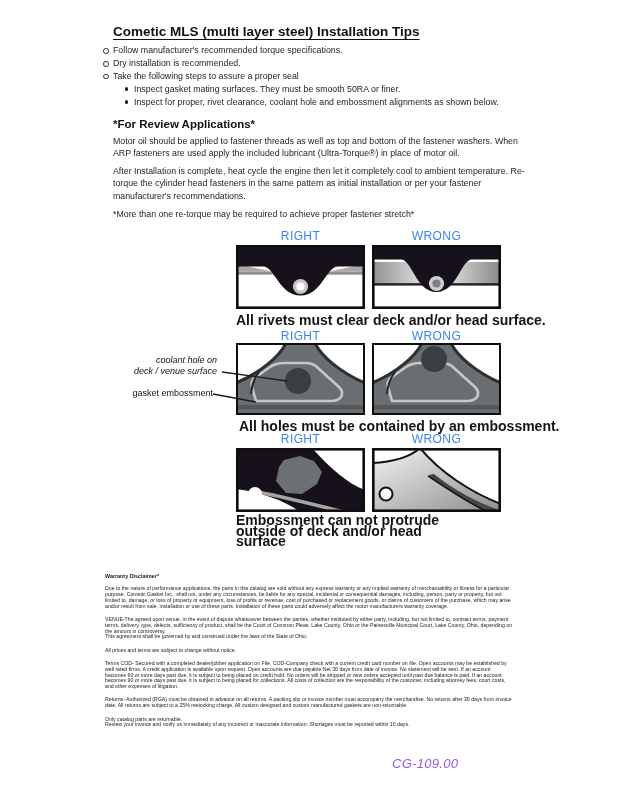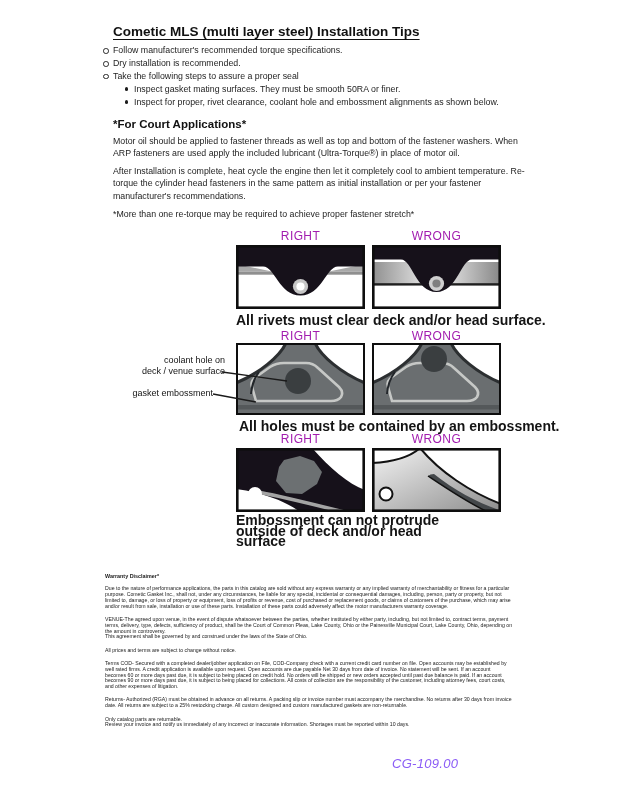--- a/index.html
+++ b/index.html
@@ -9,21 +9,21 @@
   .title{left:113px;top:24px;font-size:13.5px;font-weight:bold;color:#111;
          text-decoration:underline;text-underline-offset:2.5px;text-align:right;}
   .bullets{left:102px;top:44px;font-size:8.8px;line-height:12.9px;color:#1d1d1d;}
   .bullet{position:relative;padding-left:11px;}
   .mk{position:absolute;left:1px;top:4px;width:3.6px;height:3.6px;border:1px solid #2a2a2a;border-radius:50%;}
   .subs{margin-left:23px;}
   .sub{position:relative;padding-left:9px;}
   .smk{position:absolute;left:0;top:4.6px;width:3.4px;height:3.4px;background:#1c1c1c;border-radius:50%;}
   .d-head{left:113px;top:118px;font-size:11.5px;font-weight:bold;color:#111;}
   .body-p{left:113px;width:424px;font-size:8.8px;line-height:12.4px;color:#1d1d1d;}
-  .dlab{width:129px;text-align:center;font-size:12px;letter-spacing:.4px;color:#a21caf;}
+  .dlab{width:129px;text-align:center;font-size:12px;letter-spacing:.4px;color:#3b82f6;}
   .cap{font-size:14px;font-weight:bold;color:#141414;}
   .lab{font-size:9px;line-height:10.5px;color:#141414;text-align:right;}
   .disc{left:105px;top:574px;width:408px;font-size:5.2px;line-height:5.8px;color:#222;}
   .disc .dh{font-size:5.4px;font-weight:bold;margin:0 0 6.5px;}
   .disc p{margin:0 0 7.5px;}
   .disc p.tight{margin-bottom:0;}
   .footer{left:392px;top:756px;font-size:13px;color:#8b5cf6;letter-spacing:.3px;font-style:italic;}
   svg{display:block;}
 </style>
 </head>
@@ -51,21 +51,21 @@
         <span class="smk"></span>
         <span>Inspect gasket mating surfaces.  They must be smooth 50RA or finer.</span>
       </div>
       <div class="sub">
         <span class="smk"></span>
         <span>Inspect for proper, rivet clearance, coolant hole and embossment alignments as shown below.</span>
       </div>
     </div>
   </div>
 
-  <div class="abs d-head">*For Court Applications*</div>
+  <div class="abs d-head">*For Review Applications*</div>
   <div class="abs body-p" style="top:135px;">Motor oil should be applied to fastener threads as well as top and bottom of the fastener washers. When ARP fasteners are used apply the included lubricant (Ultra-Torque®) in place of motor oil.</div>
   <div class="abs body-p" style="top:165px;">After Installation is complete, heat cycle the engine then let it completely cool to ambient temperature. Re-torque the cylinder head fasteners in the same pattern as initial installation or per your fastener manufacturer's recommendations.</div>
   <div class="abs body-p" style="top:208px;">*More than one re-torque may be required to achieve proper fastener stretch*</div>
 
   <div class="abs dlab" style="left:236px;top:229px;">RIGHT</div>
   <div class="abs dlab" style="left:372px;top:229px;">WRONG</div>
 
   <div class="abs" style="left:236px;top:245px;">
     <svg width="129" height="64" viewBox="0 0 129 64">
       <rect width="129" height="64" fill="#ffffff"></rect>
@@ -95,21 +95,21 @@
       <circle cx="64.5" cy="38.5" r="7.6" fill="#cfcfcf"></circle>
       <circle cx="64.5" cy="38.5" r="4.1" fill="#7f7f7f"></circle>
       <rect x="1.3" y="1.3" width="126.4" height="61.4" fill="none" stroke="#0e0e0e" stroke-width="2.6"></rect>
     </svg>
   </div>
   <div class="abs cap" style="left:236px;top:312px;">All rivets must clear deck and/or head surface.</div>
 
   <div class="abs dlab" style="left:236px;top:329px;">RIGHT</div>
   <div class="abs dlab" style="left:372px;top:329px;">WRONG</div>
 
-  <div class="abs lab" style="left:118px;top:355px;width:107px;">
+  <div class="abs lab" style="left:110px;top:355px;width:107px;font-style:italic;">
     <div>coolant hole on</div>
     <div>deck / venue surface</div>
   </div>
   <div class="abs lab" style="left:106px;top:388px;width:107px;">gasket embossment</div>
 
   <div class="abs" style="left:236px;top:343px;">
     <svg width="129" height="72" viewBox="0 0 129 72">
       <rect width="129" height="72" fill="#6a6e70"></rect>
       <path d="M0,0 H50 C44,13 24,30 0,40 Z" fill="#ffffff"></path>
       <path d="M129,0 H79 C85,13 105,30 129,40 Z" fill="#ffffff"></path>

